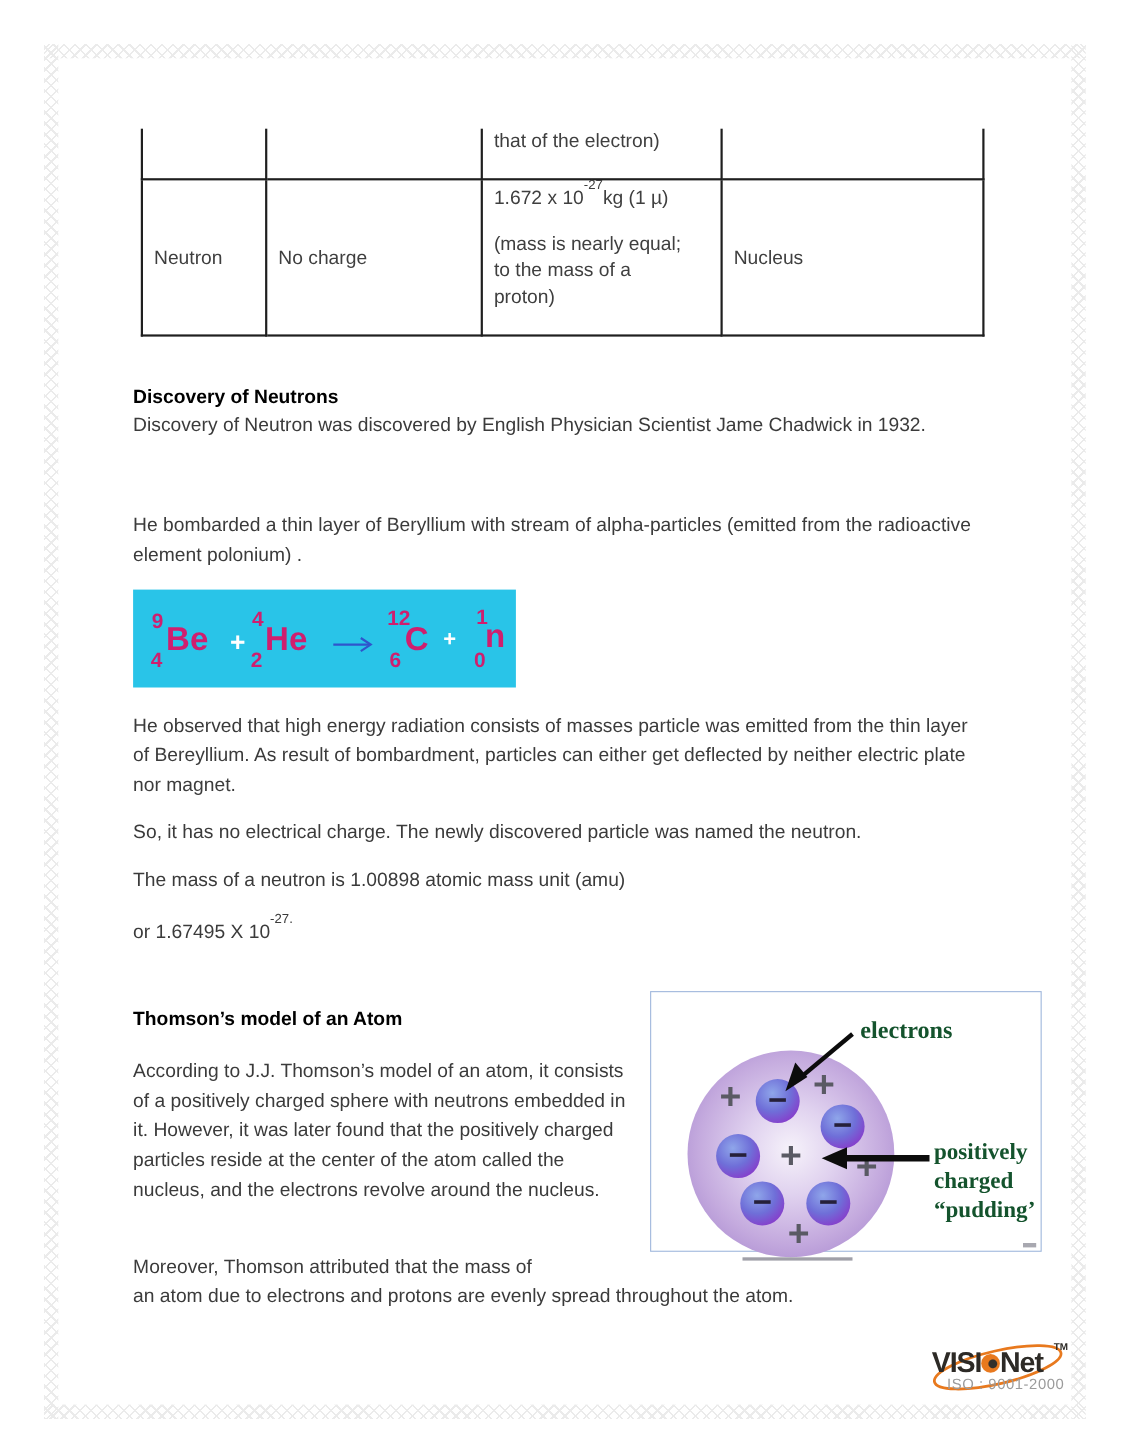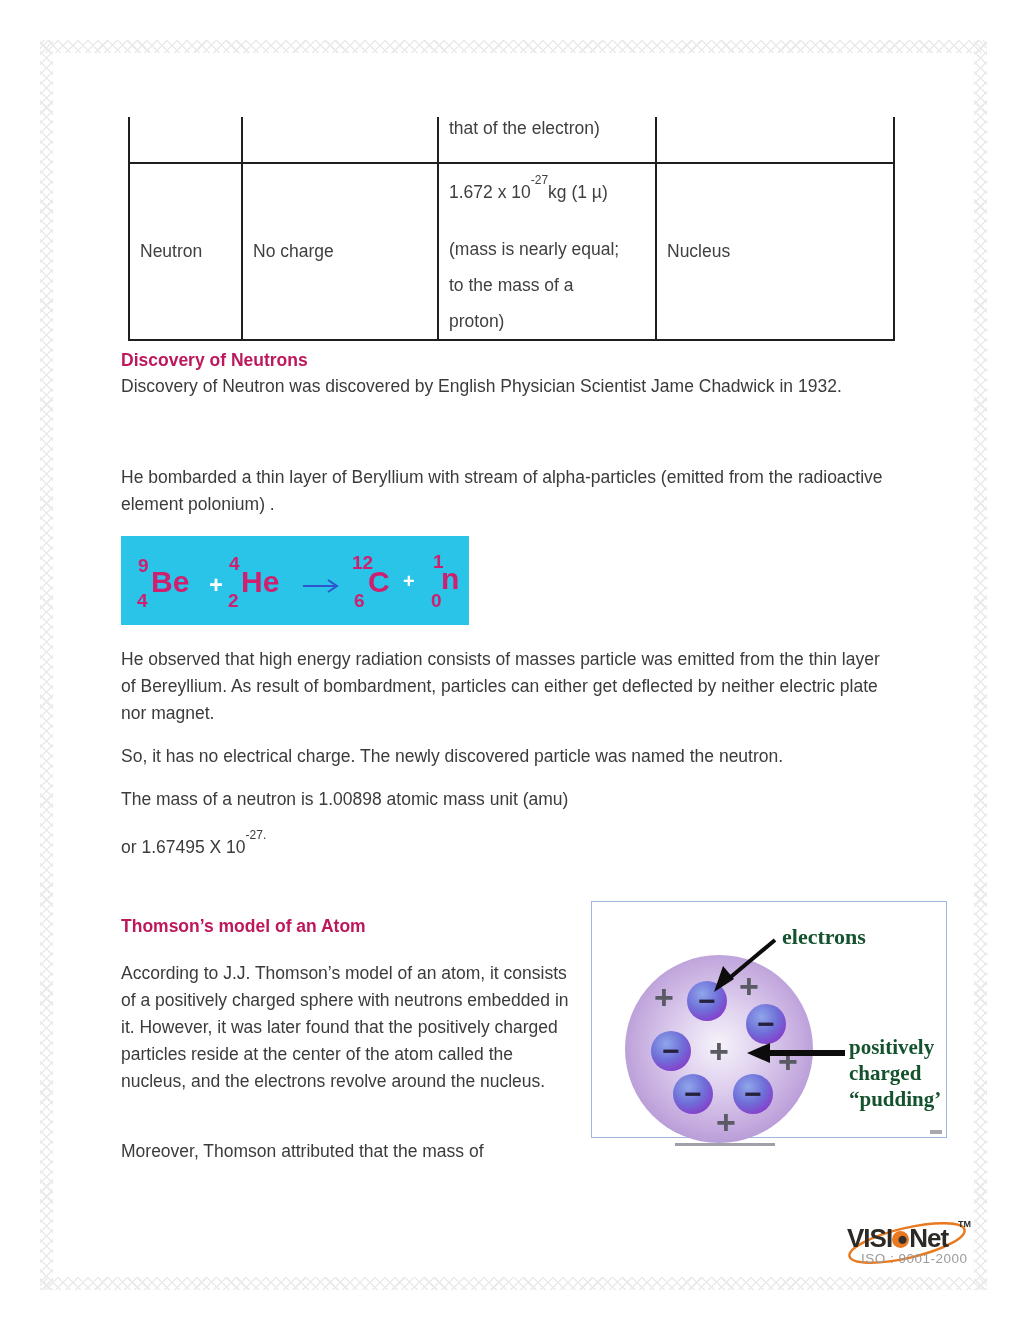--- a/index.html
+++ b/index.html
@@ -16,24 +16,24 @@
       repeating-linear-gradient(-45deg, #ebebeb 0 1.5px, transparent 1.5px 7px);
   }
   
   .ptable {
     position:absolute; left:128px; top:117px; border-collapse:collapse;
     table-layout:fixed; font-size:17.5px; color:#3f3f3f;
   }
   .ptable td { border:2px solid #1f1f1f; padding:0 10px; }
   .ptable tr.partial td { border-top:none; vertical-align:top; padding-top:1px; }
   .ptable tr.main td { vertical-align:middle; }
-  .ptable tr.main td.mass { vertical-align:top; padding-top:16px; }
+  .ptable tr.main td.mass { vertical-align:top; padding-top:4px; }
   sup.small { font-size:12px; position:relative; top:-7px; }
   
-  .h-red { position:absolute; left:121px; font-size:17.5px; font-weight:600; color:#be185d; }
+  .h-red { position:absolute; left:121px; font-size:17.5px; font-weight:600; color:#000000; }
   .para  { position:absolute; left:121px; font-size:17.5px; line-height:27px; color:#3b3b3b; }
   
   .eqbox { position:absolute; left:121px; top:536px; width:348px; height:89px; background:#29c4e8; }
   .eqbox span { position:absolute; color:#cf1f6e; font-weight:600; }
   .eq-sym   { font-size:30px; }
   .eq-scr   { font-size:19px; }
   .eq-plus  { color:#ffffff !important; font-weight:700; }
   
   .frame { position:absolute; left:591px; top:901px; width:356px; height:237px;
            background:#fff; border:1px solid #9fb7dc; }
@@ -78,21 +78,21 @@
       <td></td>
       <td></td>
       <td>that of the electron)</td>
       <td></td>
     </tr>
     <tr class="main" style="height:142px;">
       <td>Neutron</td>
       <td>No charge</td>
       <td class="mass">
         <div><span>1.672 x 10</span><sup class="small">-27</sup><span>kg (1 µ)</span></div>
-        <div style="margin-top:28px; width:180px; line-height:36px;">(mass is nearly equal; to the mass of a proton)</div>
+        <div style="margin-top:18px; width:180px; line-height:24px;">(mass is nearly equal; to the mass of a proton)</div>
       </td>
       <td>Nucleus</td>
     </tr>
   </tbody>
     </table>
 
   <div class="h-red" style="top:350px;">Discovery of Neutrons</div>
   <div class="para" style="top:373px; width:770px;">Discovery of Neutron was discovered by English Physician Scientist Jame Chadwick in 1932.</div>
   <div class="para" style="top:464px; width:770px;">He bombarded a thin layer of Beryllium with stream of alpha-particles (emitted from the radioactive element polonium) .</div>
 
@@ -119,20 +119,21 @@
 
   <div class="para" style="top:646px; width:770px;">He observed that high energy radiation consists of masses particle was emitted from the thin layer of Bereyllium. As result of bombardment, particles can either get deflected by neither electric plate nor magnet.</div>
   <div class="para" style="top:743px; width:800px;">So, it has no electrical charge. The newly discovered particle was named the neutron.</div>
   <div class="para" style="top:786px; width:800px;">The mass of a neutron is 1.00898 atomic mass unit (amu)</div>
   <div class="para" style="top:829px; width:800px;"><span>or 1.67495 X 10</span><sup class="small">-27.</sup></div>
 
   <div class="h-red" style="top:916px;">Thomson’s model of an Atom</div>
   <div class="para" style="top:960px; width:458px;">According to J.J. Thomson’s model of an atom, it consists of a positively charged sphere with neutrons embedded in it. However, it was later found that the positively charged particles reside at the center of the atom called the nucleus, and the electrons revolve around the nucleus.</div>
   <div class="para" style="top:1138px; width:800px;">
     <span style="display:block;">Moreover, Thomson attributed that the mass of</span>
+    <span style="display:block;">an atom due to electrons and protons are evenly spread throughout the atom.</span>
   </div>
 
   <div class="frame">
     <div class="sphere"></div>
 
     <div class="pluscharge" style="left:56px;  top:79px;">+</div>
     <div class="pluscharge" style="left:141px; top:68px;">+</div>
     <div class="pluscharge" style="left:111px; top:133px;">+</div>
     <div class="pluscharge" style="left:180px; top:143px;">+</div>
     <div class="pluscharge" style="left:118px; top:204px;">+</div>

